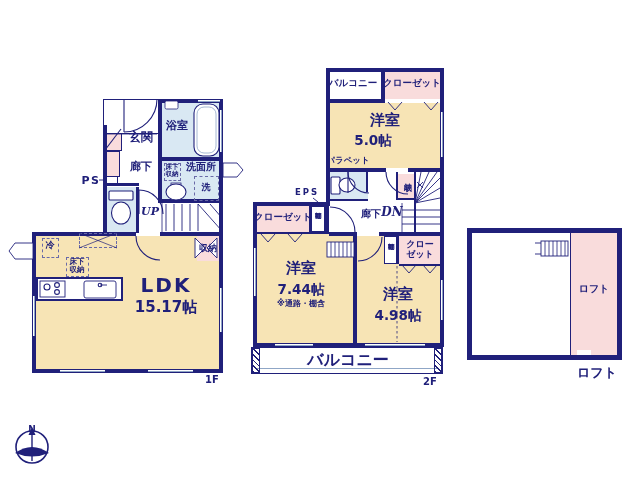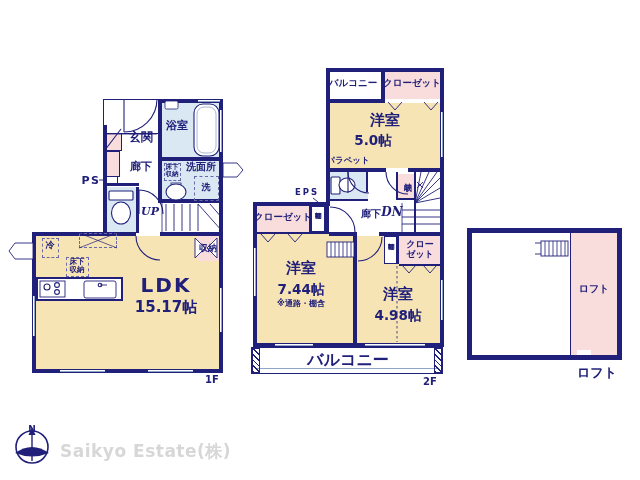--- a/index.html
+++ b/index.html
@@ -250,15 +250,14 @@
   <div class="lbl" style="left:301px;top:300px;font-size:8px">※通路・棚含</div>
   <div class="lbl" style="left:398px;top:286px;font-size:15px;font-weight:700">洋室</div>
   <div class="lbl" style="left:398px;top:308px;font-size:13.5px">4.98帖</div>
   <div class="lbl" style="left:348px;top:351px;font-size:16px">バルコニー</div>
   <div class="lbl" style="left:430px;top:376px;font-size:10px">2F</div>
 
   <div class="lbl" style="left:594px;top:283px;font-size:10px">ロフト</div>
   <div class="lbl" style="left:597px;top:366px;font-size:13px">ロフト</div>
 
   <div class="lbl" style="left:32px;top:424px;font-size:9px;font-weight:700">N</div>
-  <div class="company lbl-left" style="left:60px;top:440px;font-size:17px">Saikyo Estate(株)</div>
 
 </div>
 
 </body></html>

